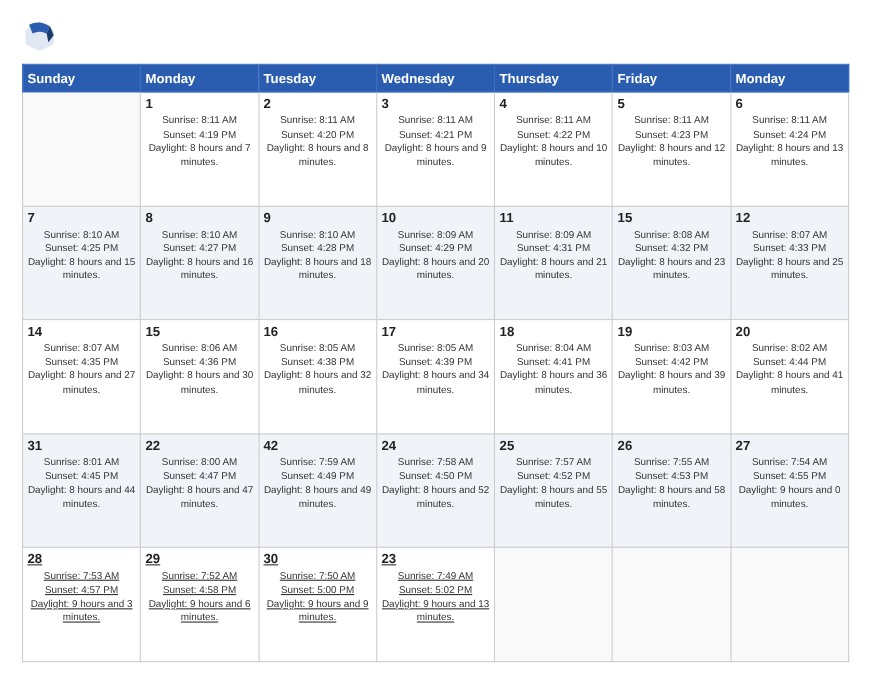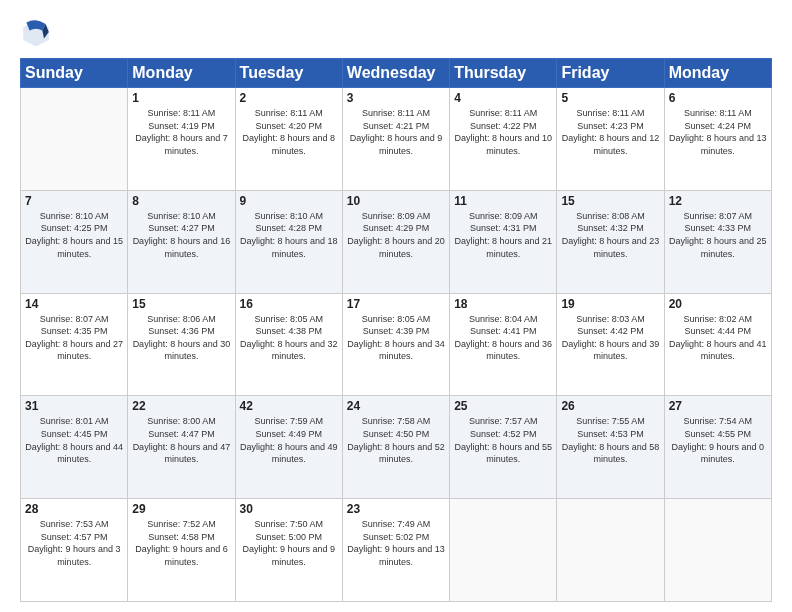--- a/index.html
+++ b/index.html
@@ -57,36 +57,37 @@
     .calendar {
       flex: 1;
       border: 1px solid #ccc;
       border-collapse: collapse;
       width: 100%;
       table-layout: fixed;
     }
     .calendar thead tr th {
       background: #2a5db0;
       color: #fff;
-      font-size: 16px;
+      font-size: 12px;
       font-weight: bold;
       padding: 5px 4px;
       text-align: left;
       border: 1px solid #3a6dc0;
     }
     .calendar tbody tr td {
       vertical-align: top;
       border: 1px solid #ccc;
       padding: 3px 4px;
       font-size: 9.5px;
       color: #333;
       height: 88px;
     }
     .calendar tbody tr:last-child td {
       height: 88px;
+      text-decoration: underline;
     }
     .day-number {
       font-size: 12px;
       font-weight: bold;
       color: #222;
       display: block;
       margin-bottom: 2px;
     }
     .day-info {
       font-size: 9px;

